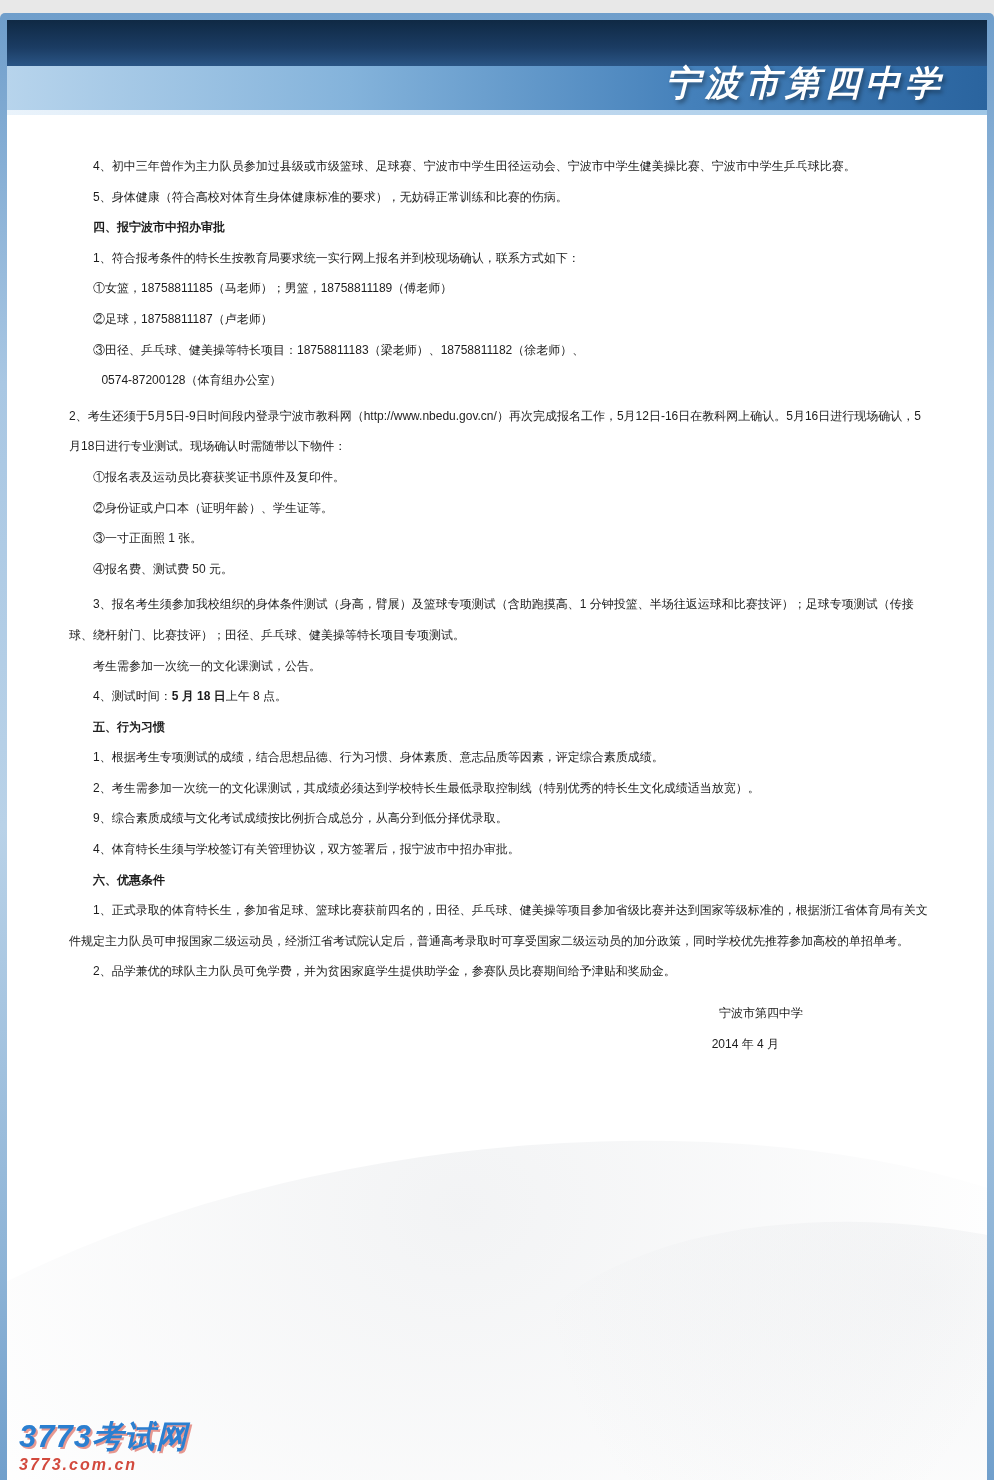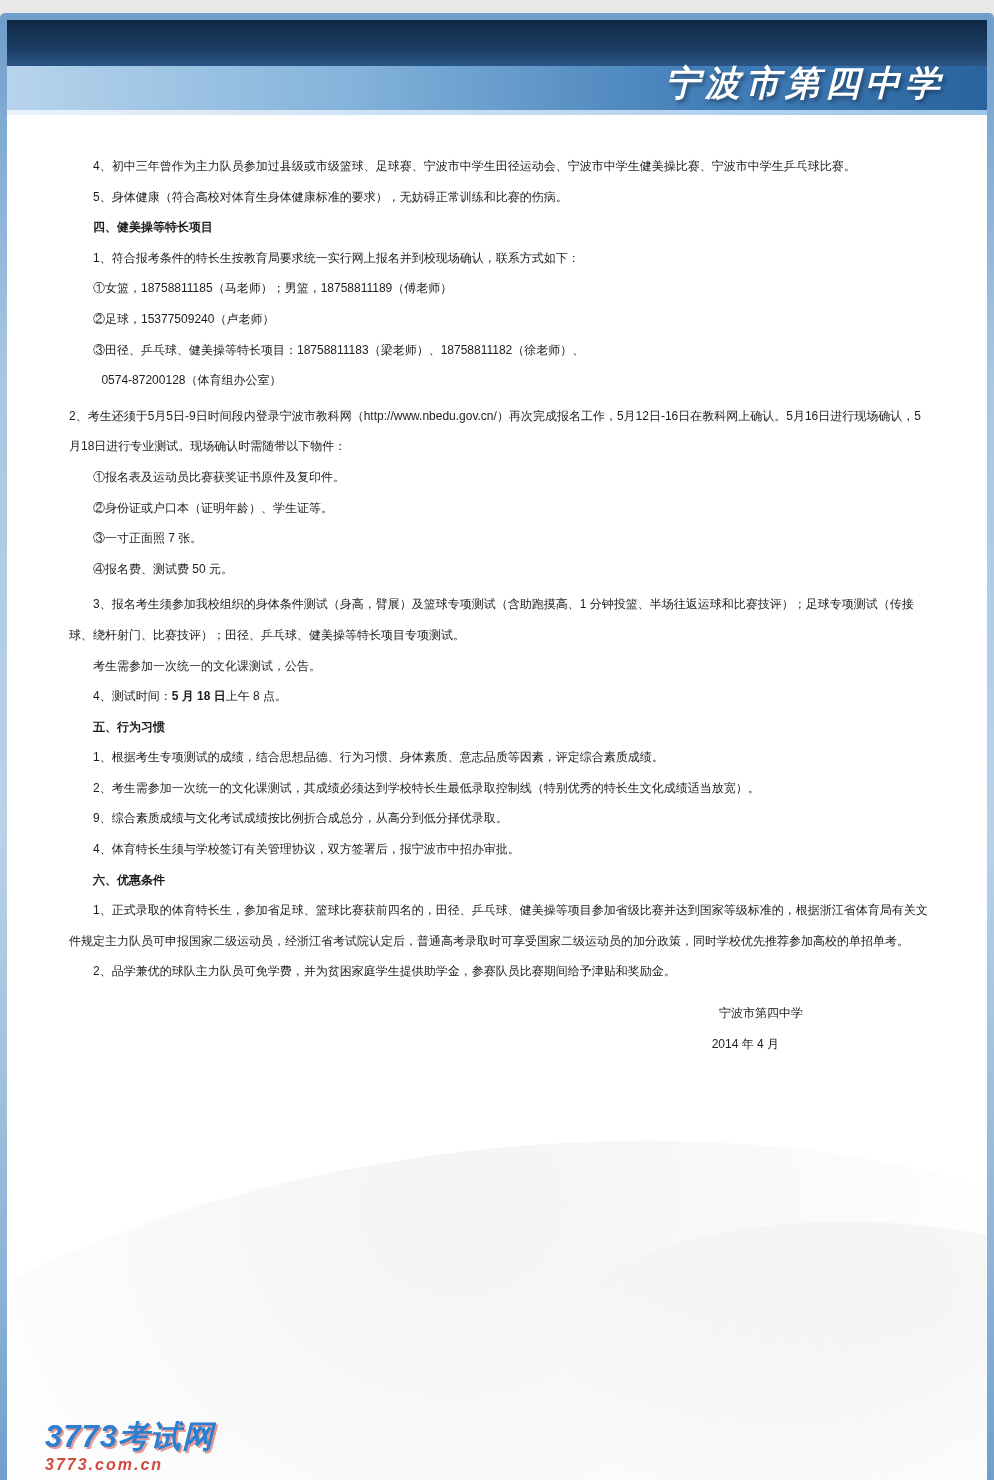--- a/index.html
+++ b/index.html
@@ -80,21 +80,21 @@
 
   
   .sign { margin-top: 11px; }
   .sign p { text-indent: 0; text-align: right; }
   .sign .sign-name { padding-right: 126px; }
   .sign .sign-date { padding-right: 150px; }
 
   
   .watermark {
     position: absolute;
-    left: 38px;
+    left: 12px;
     bottom: 12px;
     line-height: 1.1;
   }
   .wm-name {
     font-size: 31px;
     font-weight: 800;
     font-style: italic;
     color: #2b7fd0;
     letter-spacing: 1px;
     text-shadow: 2px 2px 0 rgba(214,70,56,0.55);
@@ -119,30 +119,30 @@
 
     <div class="header-top"></div>
     <div class="header-band">
       <div class="school-script">宁波市第四中学</div>
     </div>
     <div class="header-strip"></div>
 
     <div class="doc-body">
       <p>4、初中三年曾作为主力队员参加过县级或市级篮球、足球赛、宁波市中学生田径运动会、宁波市中学生健美操比赛、宁波市中学生乒乓球比赛。</p>
       <p>5、身体健康（符合高校对体育生身体健康标准的要求），无妨碍正常训练和比赛的伤病。</p>
-      <p class="heading">四、健美操等特长项目</p>
+      <p class="heading">四、报宁波市中招办审批</p>
       <p>1、符合报考条件的特长生按教育局要求统一实行网上报名并到校现场确认，联系方式如下：</p>
       <p>①女篮，18758811185（马老师）；男篮，18758811189（傅老师）</p>
-      <p>②足球，15377509240（卢老师）</p>
+      <p>②足球，18758811187（卢老师）</p>
       <p>③田径、乒乓球、健美操等特长项目：18758811183（梁老师）、18758811182（徐老师）、</p>
       <p class="deep-indent">0574-87200128（体育组办公室）</p>
       <p class="no-indent gap">2、考生还须于5月5日-9日时间段内登录宁波市教科网（http://www.nbedu.gov.cn/）再次完成报名工作，5月12日-16日在教科网上确认。5月16日进行现场确认，5月18日进行专业测试。现场确认时需随带以下物件：</p>
       <p>①报名表及运动员比赛获奖证书原件及复印件。</p>
       <p>②身份证或户口本（证明年龄）、学生证等。</p>
-      <p>③一寸正面照 7 张。</p>
+      <p>③一寸正面照 1 张。</p>
       <p>④报名费、测试费 50 元。</p>
       <p class="gap">3、报名考生须参加我校组织的身体条件测试（身高，臂展）及篮球专项测试（含助跑摸高、1 分钟投篮、半场往返运球和比赛技评）；足球专项测试（传接球、绕杆射门、比赛技评）；田径、乒乓球、健美操等特长项目专项测试。</p>
       <p>考生需参加一次统一的文化课测试，公告。</p>
       <p><span>4、测试时间：</span><b>5 月 18 日</b><span>上午 8 点。</span></p>
       <p class="heading">五、行为习惯</p>
       <p>1、根据考生专项测试的成绩，结合思想品德、行为习惯、身体素质、意志品质等因素，评定综合素质成绩。</p>
       <p>2、考生需参加一次统一的文化课测试，其成绩必须达到学校特长生最低录取控制线（特别优秀的特长生文化成绩适当放宽）。</p>
       <p>9、综合素质成绩与文化考试成绩按比例折合成总分，从高分到低分择优录取。</p>
       <p>4、体育特长生须与学校签订有关管理协议，双方签署后，报宁波市中招办审批。</p>
       <p class="heading">六、优惠条件</p>

